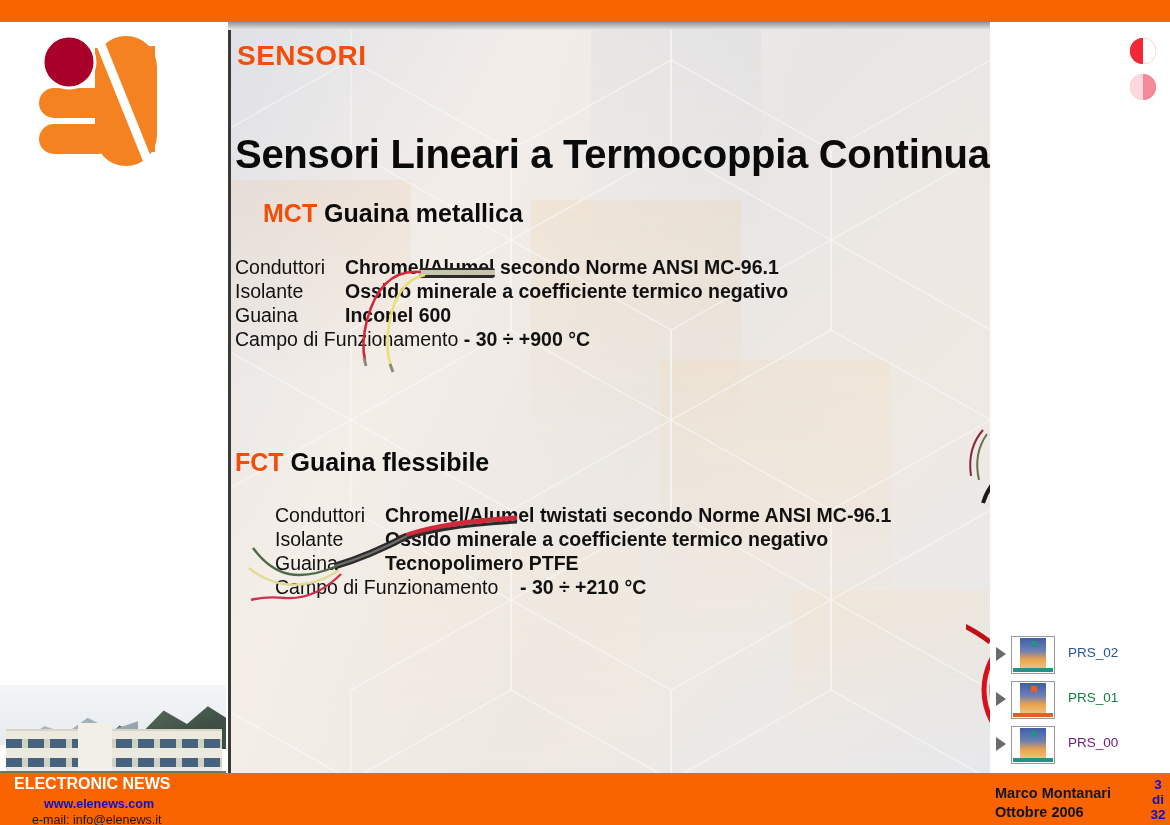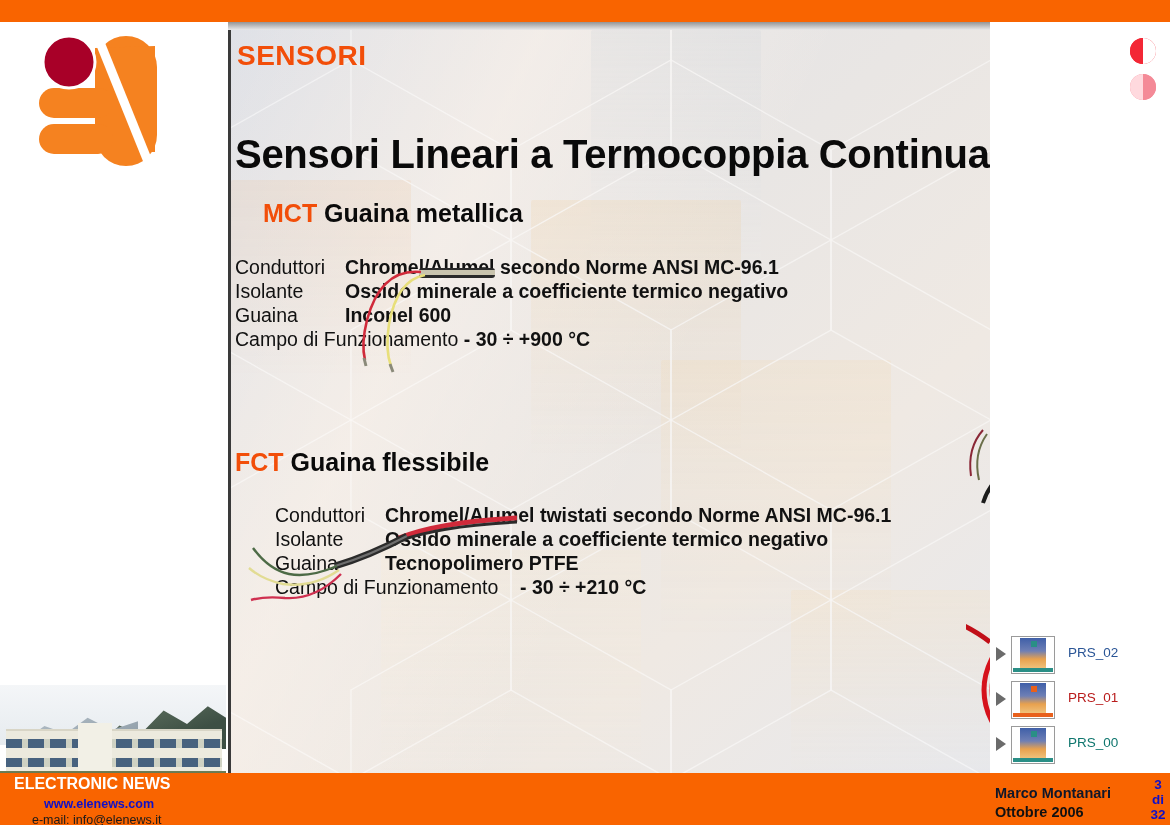--- a/index.html
+++ b/index.html
@@ -350,33 +350,33 @@
   <div class="thumb-row tr1">
     <div class="tri"></div>
     <div class="tbox">
       <div class="tinner">
         <div class="lmar"></div>
           <div class="rmar"></div>
         <div class="dot" style="background:#e8601c"></div>
         <div class="bar" style="background:#e8601c"></div>
       </div>
     </div>
-    <div class="tlabel" style="color:#b91c1c">PRS_01</div>
+    <div class="tlabel" style="color:#15803d">PRS_01</div>
   </div>
   <div class="thumb-row tr2">
     <div class="tri"></div>
     <div class="tbox">
       <div class="tinner">
         <div class="lmar"></div>
           <div class="rmar"></div>
         <div class="dot" style="background:#2a8f86"></div>
         <div class="bar" style="background:#2a8f86"></div>
       </div>
     </div>
-    <div class="tlabel" style="color:#0f766e">PRS_00</div>
+    <div class="tlabel" style="color:#701a75">PRS_00</div>
   </div>
 </div>
 
 <div class="footer">
   <div class="f-brand">ELECTRONIC NEWS</div>
   <div class="f-web">www.elenews.com</div>
   <div class="f-mail">e-mail: info@elenews.it</div>
   <div class="f-author">Marco Montanari</div>
   <div class="f-date">Ottobre 2006</div>
   <div class="f-pn">

